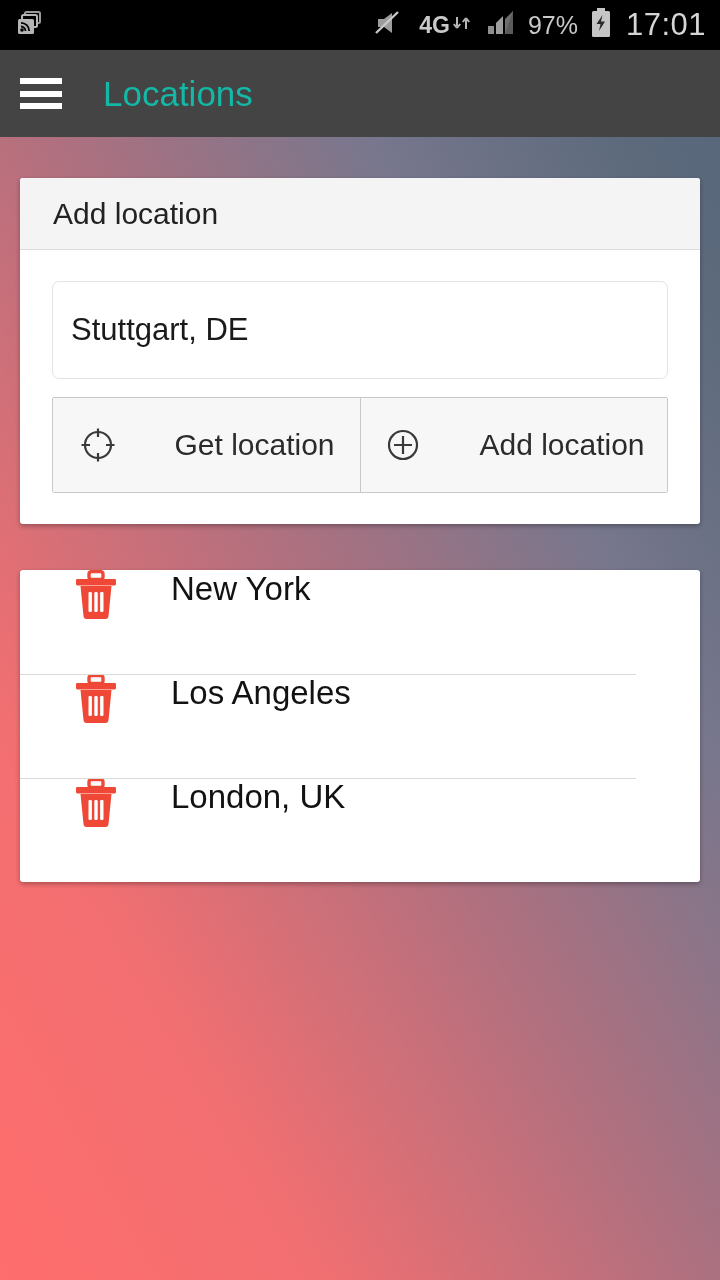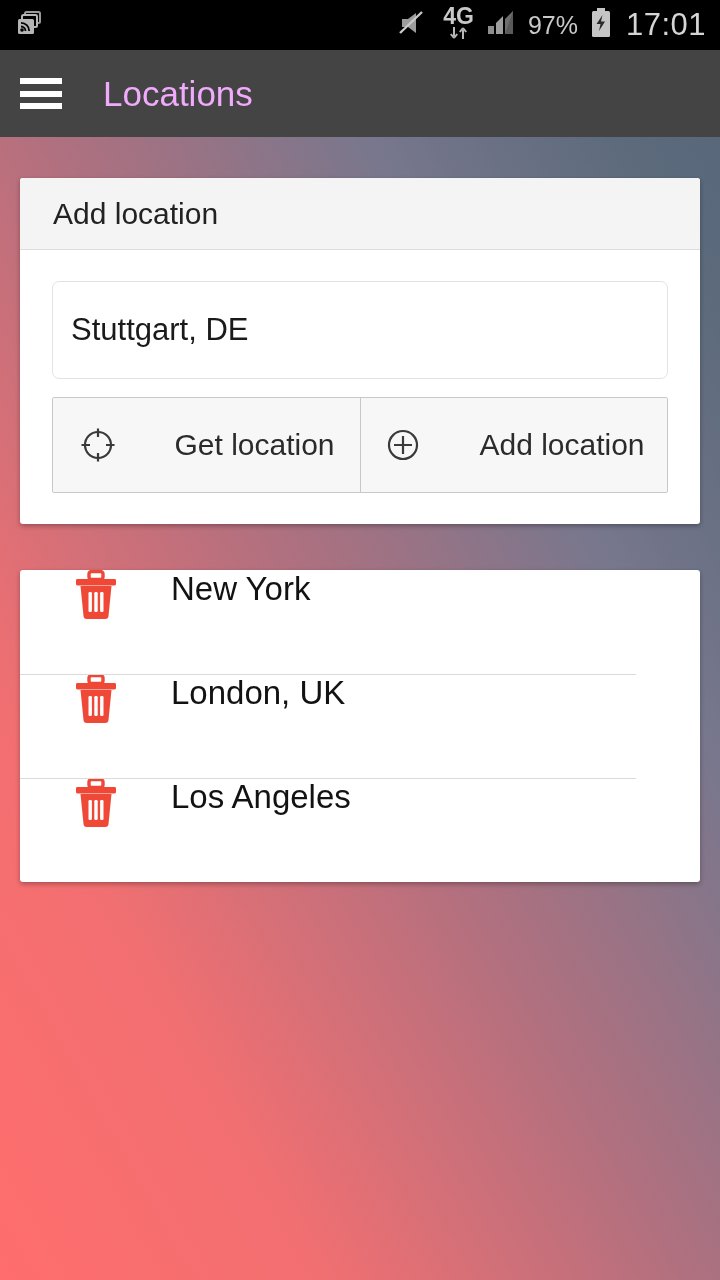--- a/index.html
+++ b/index.html
@@ -72,21 +72,21 @@
     justify-content: space-between;
     cursor: pointer;
   }
   #menu-button span {
     display: block;
     height: 6px;
     width: 100%;
     background: #ffffff;
   }
   #app-title {
-    color: #f0abfc;
+    color: #14b8a6;
     font-size: 35px;
     margin-left: 41px;
     font-weight: 400;
   }
 
   
   .card {
     position: absolute;
     left: 20px;
     width: 680px;
@@ -212,21 +212,21 @@
         </svg>
       </span>
     </div>
     <div class="sb-right">
       <span>
         <svg width="34" height="30" viewBox="0 0 34 30">
           <path d="M4 11h6l8-6v20l-8-6H4z" fill="#9c9c9c"></path>
           <line x1="2" y1="25" x2="24" y2="4" stroke="#c9c9c9" stroke-width="2.4"></line>
         </svg>
       </span>
-      <span style="display:flex;flex-direction:column;align-items:center;">
+      <span style="display:flex;flex-direction:row;align-items:center;">
         <span class="sb-text" style="font-size:23px;line-height:20px;font-weight:bold;">4G</span>
         <span>
           <svg width="24" height="14" viewBox="0 0 24 14">
             <path d="M7 1v9M7 12l-3.2-4M7 12l3.2-4" stroke="#b8b8b8" stroke-width="2" fill="none"></path>
             <path d="M16 13V4M16 2l-3.2 4M16 2l3.2 4" stroke="#b8b8b8" stroke-width="2" fill="none"></path>
           </svg>
         </span>
       </span>
       <span>
         <svg width="32" height="30" viewBox="0 0 32 30">
@@ -314,33 +314,33 @@
         <span class="trash-icon">
           <svg width="48" height="52" viewBox="0 0 48 52">
             <rect x="17" y="1.5" width="14" height="8" rx="2.5" fill="none" stroke="#EF4836" stroke-width="3.4"></rect>
             <rect x="4" y="9" width="40" height="6.5" rx="1.4" fill="#EF4836"></rect>
             <path d="M8.5 16h31l-3 30a3.2 3.2 0 0 1-3.2 3H14.7a3.2 3.2 0 0 1-3.2-3z" fill="#EF4836"></path>
             <rect x="16.5" y="22" width="3.4" height="20" rx="1.2" fill="#ffffff"></rect>
             <rect x="22.3" y="22" width="3.4" height="20" rx="1.2" fill="#ffffff"></rect>
             <rect x="28.1" y="22" width="3.4" height="20" rx="1.2" fill="#ffffff"></rect>
           </svg>
         </span>
-        <span class="list-label">London, UK</span>
+        <span class="list-label">Los Angeles</span>
       </div>
 
       <div class="list-item">
         <span class="trash-icon">
           <svg width="48" height="52" viewBox="0 0 48 52">
             <rect x="17" y="1.5" width="14" height="8" rx="2.5" fill="none" stroke="#EF4836" stroke-width="3.4"></rect>
             <rect x="4" y="9" width="40" height="6.5" rx="1.4" fill="#EF4836"></rect>
             <path d="M8.5 16h31l-3 30a3.2 3.2 0 0 1-3.2 3H14.7a3.2 3.2 0 0 1-3.2-3z" fill="#EF4836"></path>
             <rect x="16.5" y="22" width="3.4" height="20" rx="1.2" fill="#ffffff"></rect>
             <rect x="22.3" y="22" width="3.4" height="20" rx="1.2" fill="#ffffff"></rect>
             <rect x="28.1" y="22" width="3.4" height="20" rx="1.2" fill="#ffffff"></rect>
           </svg>
         </span>
-        <span class="list-label">Los Angeles</span>
+        <span class="list-label">London, UK</span>
       </div>
 
     </div>
   </div>
 
 </div>
 
 </body></html>

